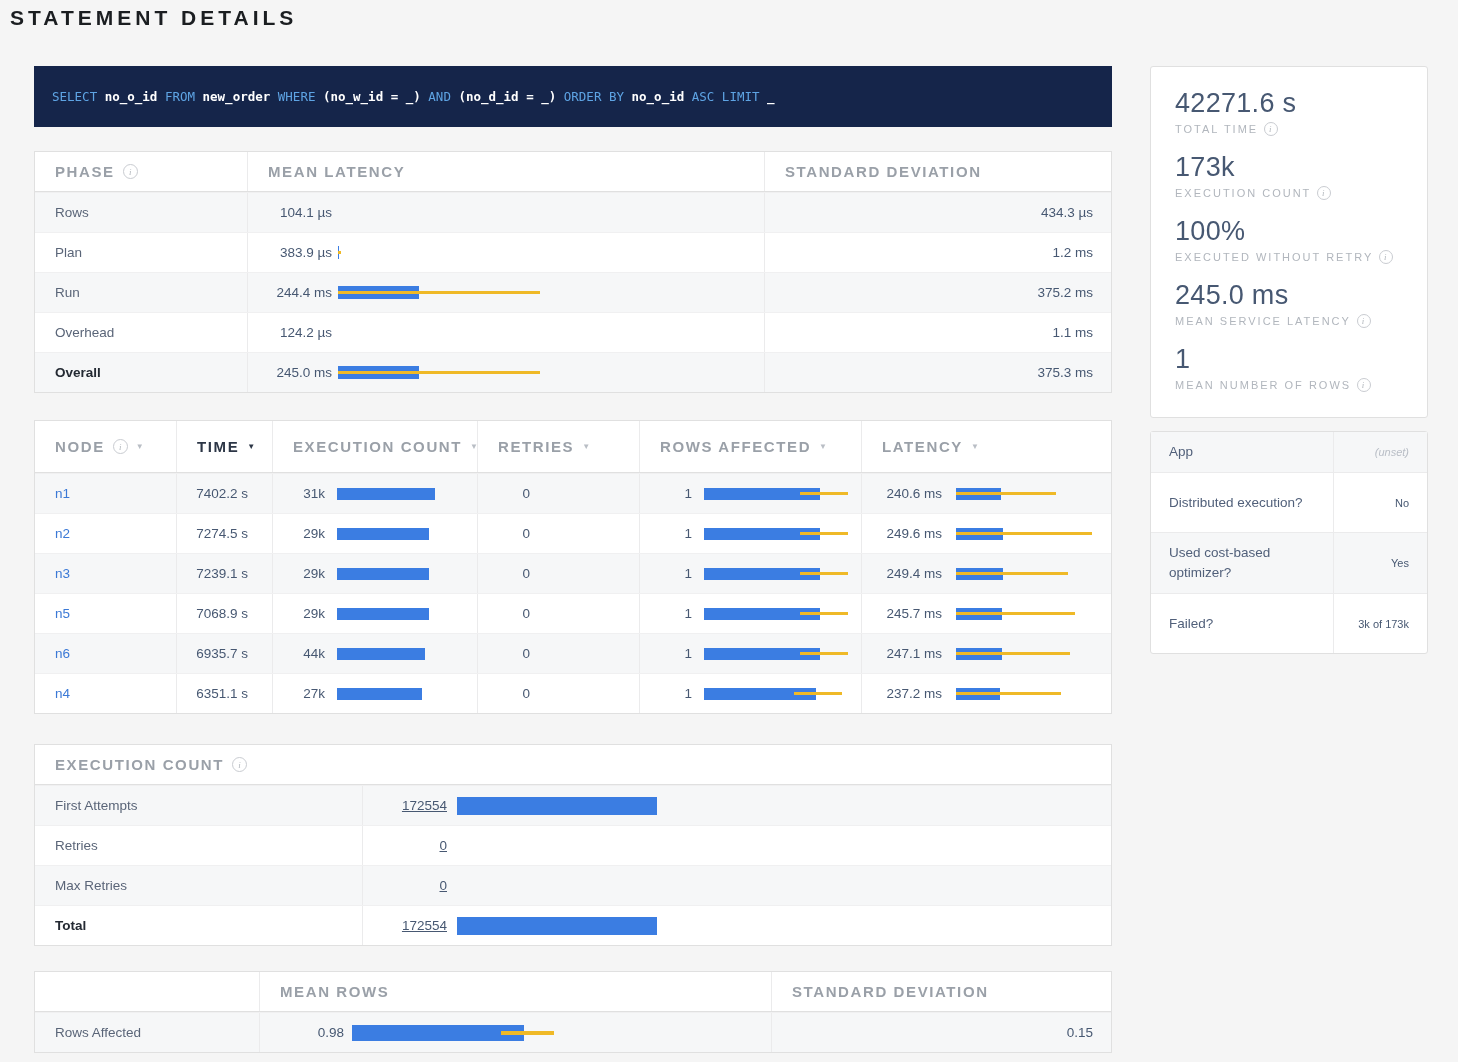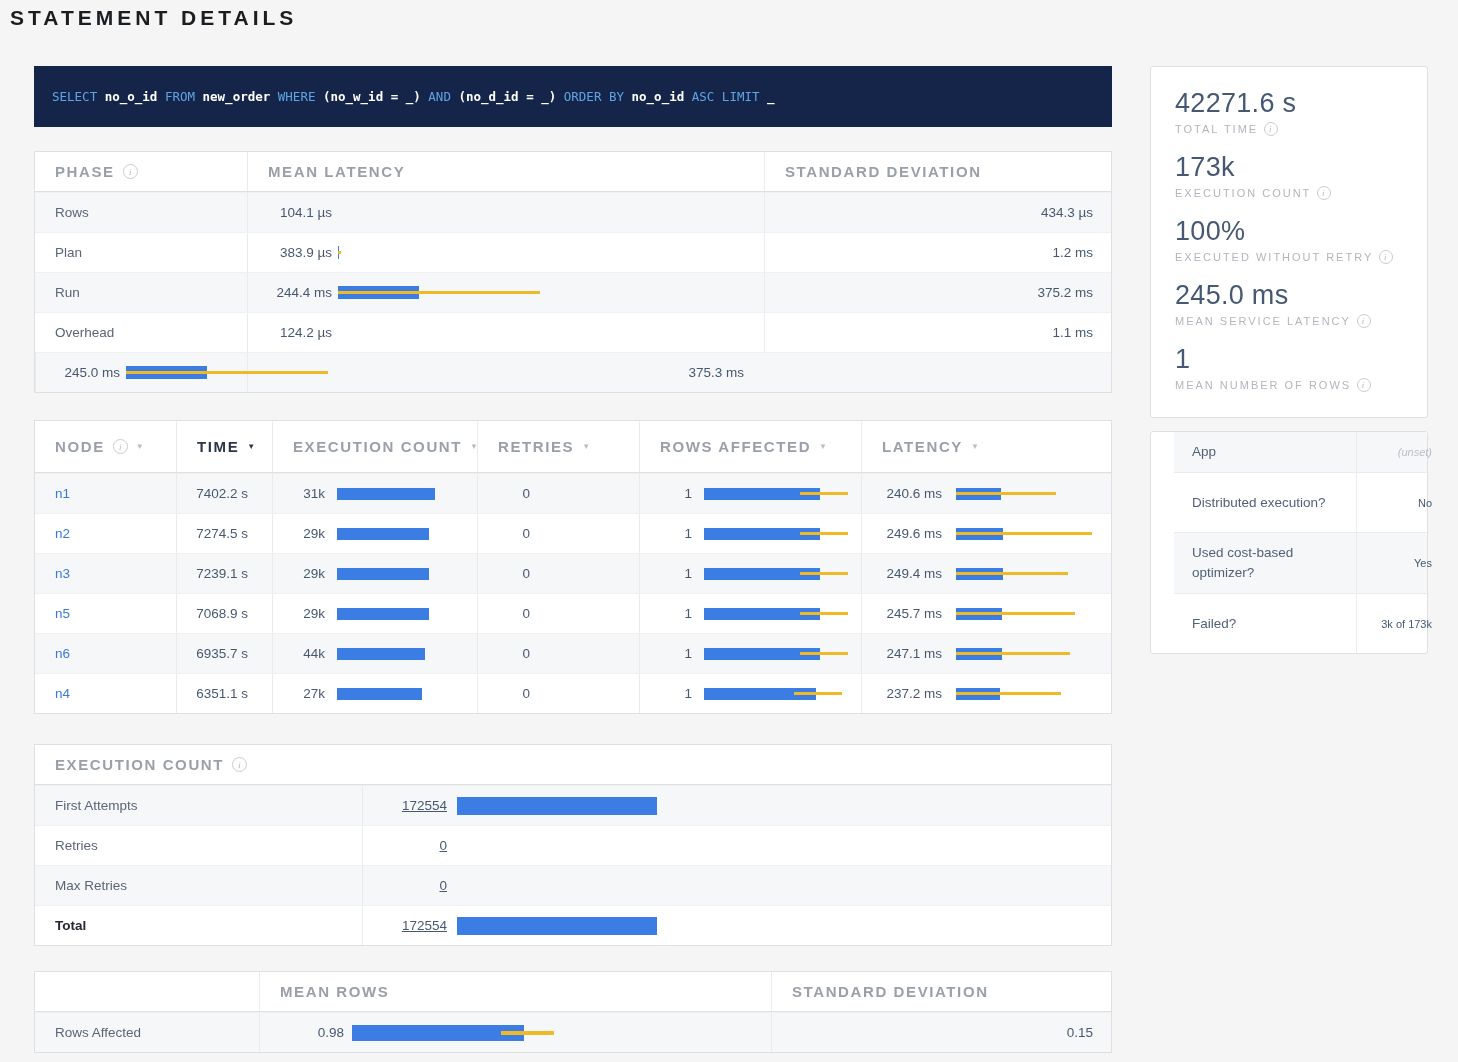--- a/index.html
+++ b/index.html
@@ -83,21 +83,21 @@
   .exec .bararea { margin-left:10px; height:18px; }
 
   
   .rowsaff { margin-top:25px; }
   .rowsaff .tr { grid-template-columns:224px 512px 342px; }
   .rowsaff .num { width:84px; }
   .rowsaff .bararea { margin-left:8px; height:16px; }
   .rowsaff .bar-yellow { top:6px; height:4px; }
 
   
-  .card { background:#ffffff; border:1px solid #e0e0e0; border-radius:3px;padding-left:23px; }
+  .card { background:#ffffff; border:1px solid #e0e0e0; border-radius:3px; }
   .stats-card { padding:20px 24px 10px 24px; }
   .stat { margin-bottom:15px; }
   .stat-value { font-size:27px; line-height:32px; color:#475872; letter-spacing:0.3px; }
   .stat-label { display:flex; align-items:center; font-size:11px; letter-spacing:2px; color:#b1b6bd; margin-top:3px; }
   .stat-label .info-icon { margin-left:6px; width:14px; height:14px; }
   .details-card { margin-top:13px; }
   .drow { display:grid; grid-template-columns:182px 94px; border-top:1px solid #ebebec; min-height:40px; }
   .drow:first-child { border-top:none; }
   .drow.tall { min-height:60px; }
   .dl { display:flex; align-items:center; padding:10px 8px 10px 18px; font-size:13.5px; color:#51607a; line-height:20px; }
@@ -185,20 +185,23 @@
             <span class="bararea">
               <span class="bar-blue"></span>
               <span class="bar-yellow"></span>
             </span>
           </div>
         <div class="td sep right">
             <span class="num">1.1 ms</span>
           </div>
       </div>
       <div class="tr stripe">
+        <div class="td pl20">
+            <span class="label bold">Overall</span>
+          </div>
         <div class="td sep">
             <span class="num">245.0 ms</span>
             <span class="bararea">
               <span class="bar-blue" style="width: 81px;"></span>
               <span class="bar-yellow" style="width: 202px; left: 0px;"></span>
             </span>
           </div>
         <div class="td sep right">
             <span class="num">375.3 ms</span>
           </div>

